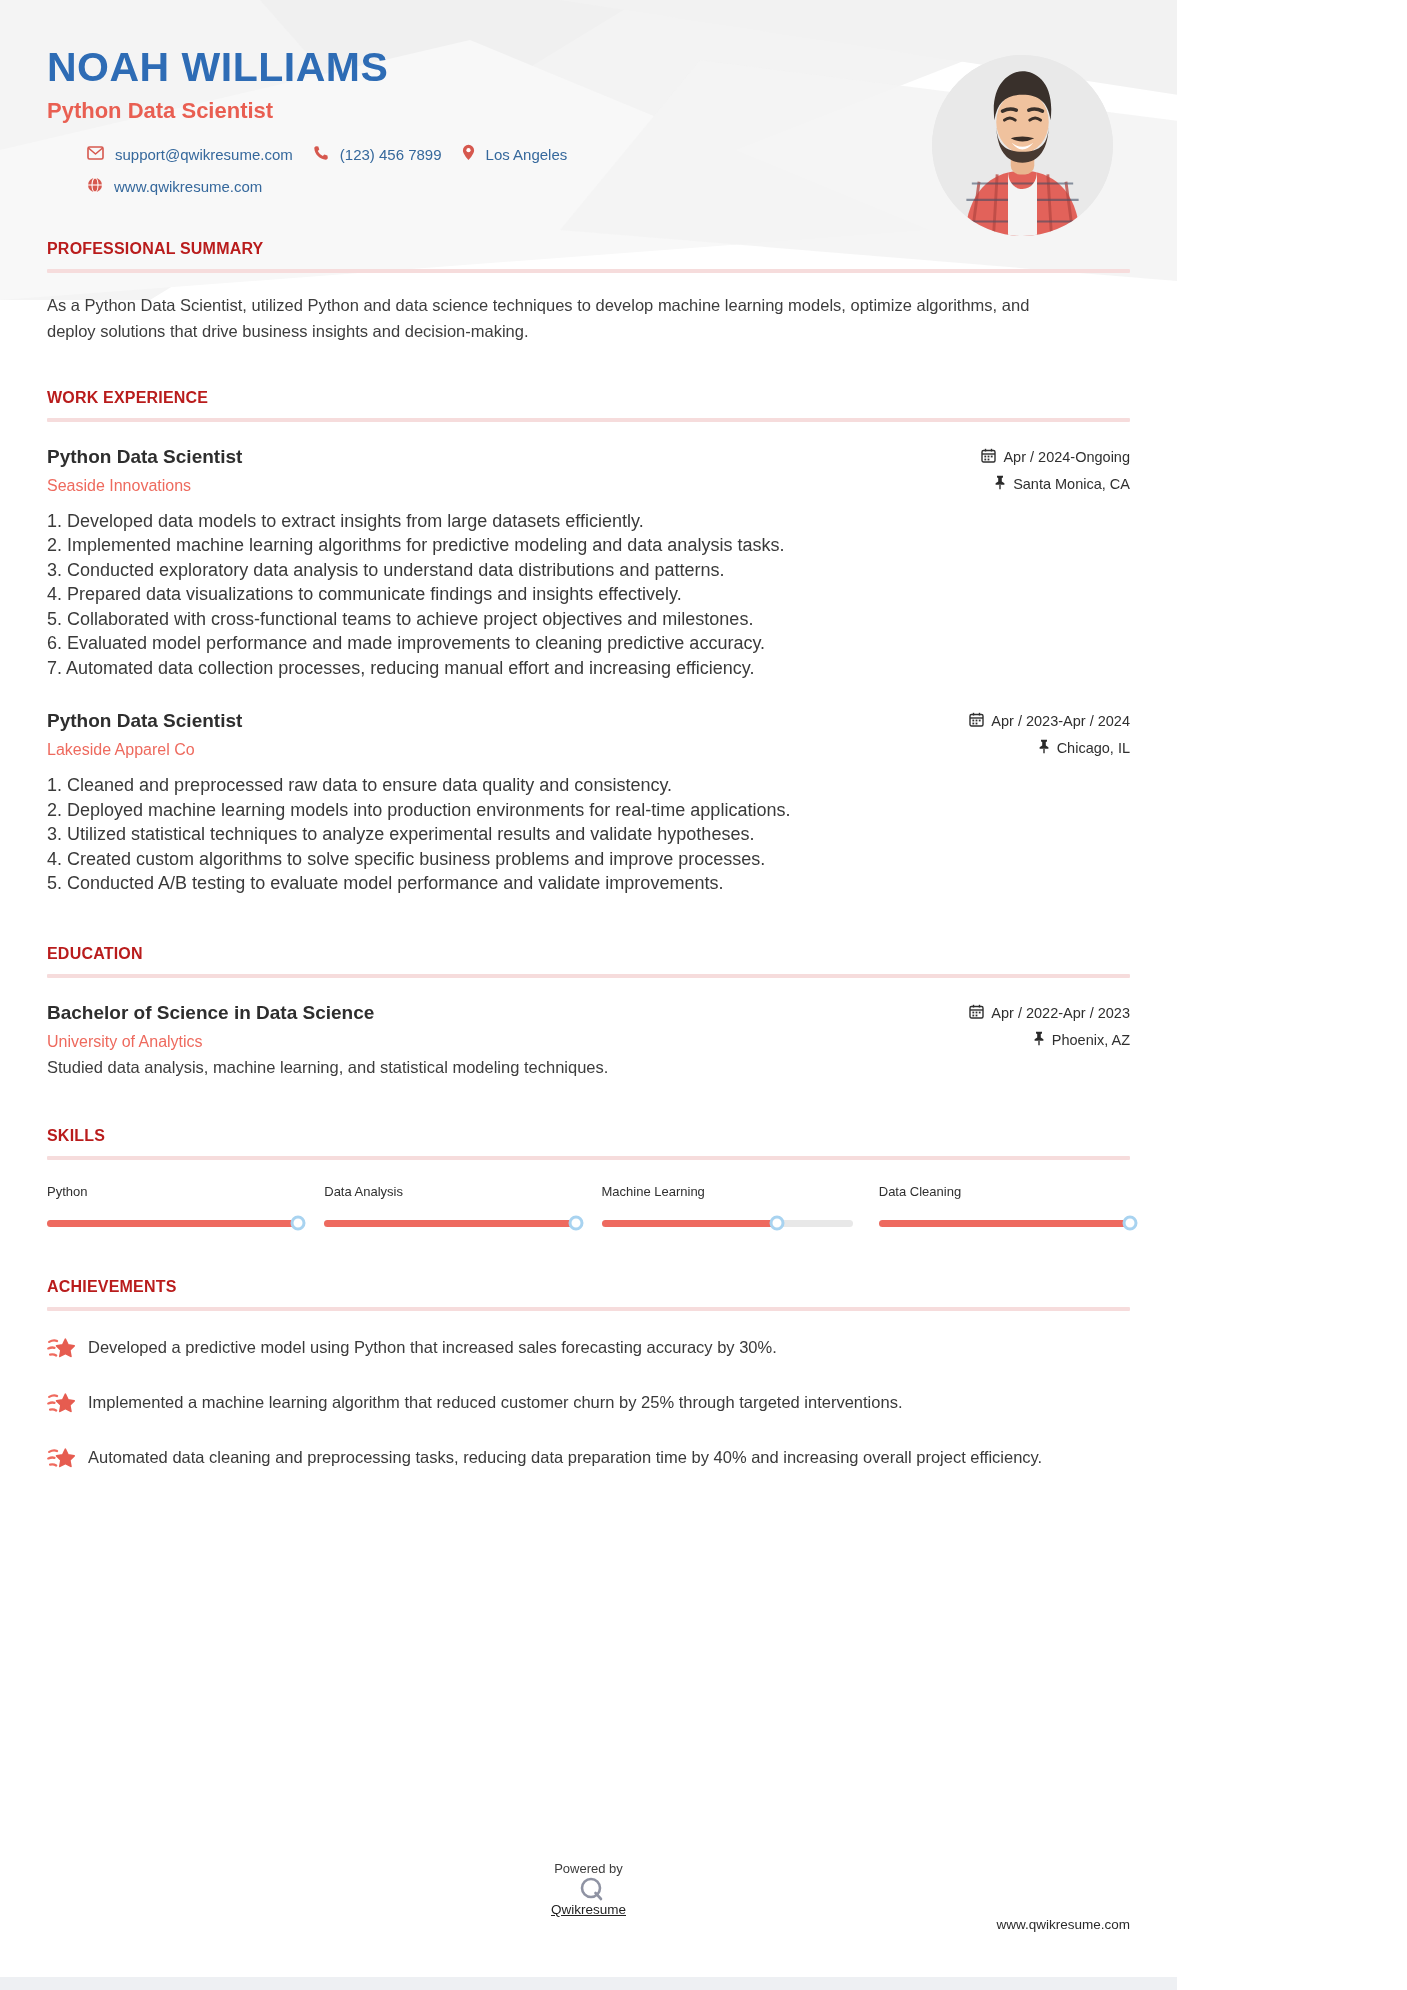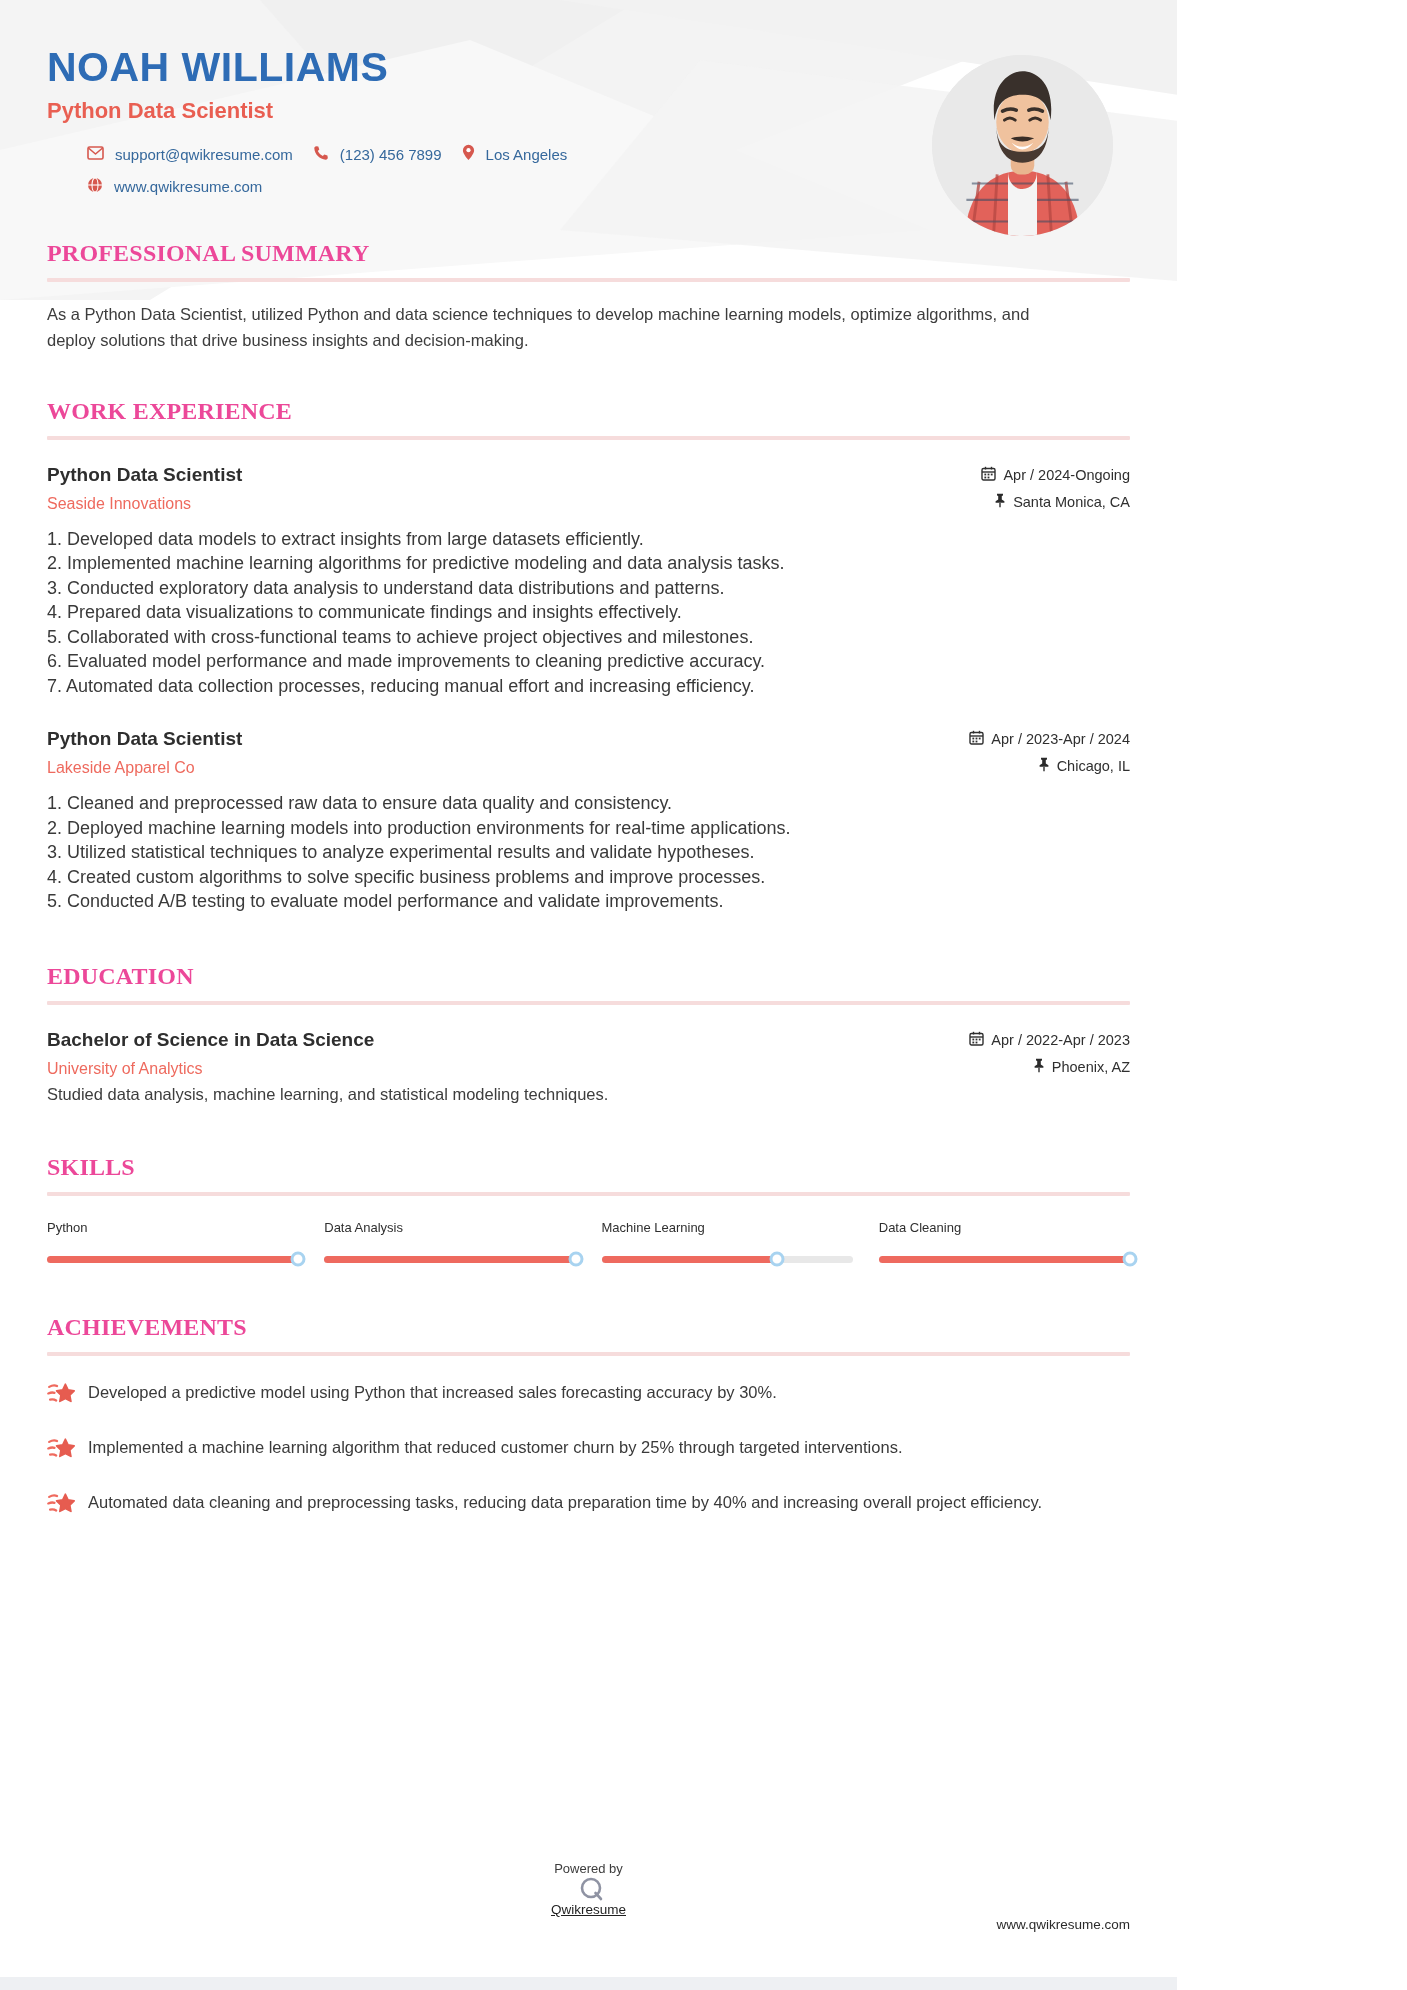--- a/index.html
+++ b/index.html
@@ -12,21 +12,21 @@
   .name{padding-top:46px;font-size:41px;font-weight:800;color:#2e6cb5;letter-spacing:.5px;line-height:1.05;}
   .role{margin-top:9px;font-size:22px;font-weight:600;color:#e95f52;}
   .contact-row{margin-top:20px;display:flex;align-items:center;gap:20px;padding-left:40px;}
   .contact-row + .contact-row{margin-top:13px;}
   .contact-item{display:flex;align-items:center;gap:11px;font-size:15px;font-weight:500;color:#35689c;text-decoration:none;cursor:pointer;}
   .contact-item svg{flex:0 0 auto;}
   .avatar{position:absolute;top:55px;right:64px;width:181px;height:181px;border-radius:50%;overflow:hidden;background:#e9e9e9;}
 
   
   .section{margin-top:44px;}
-  .section-head{font-size:24px;font-weight:700;color:#ec4899;letter-spacing:.2px;font-family:Liberation Serif, serif;}
+  .section-head{font-size:16px;font-weight:700;color:#b91c1c;letter-spacing:.2px;}
   .rule{height:4px;background:#f6dcdc;margin-top:11px;border-radius:1px;}
   .summary-text{margin-top:19px;font-size:16.5px;line-height:1.6;color:#3d3d3d;max-width:990px;}
 
   
   .job{margin-top:24px;}
   .job + .job{margin-top:30px;}
   .job-head{display:flex;justify-content:space-between;align-items:flex-start;}
   .job-title{font-size:19px;font-weight:600;color:#2e2e2e;}
   .company{margin-top:9px;font-size:16px;font-weight:500;color:#ee6a5e;}
   .meta{text-align:right;font-size:14.5px;color:#2f2f2f;padding-top:2px;}

